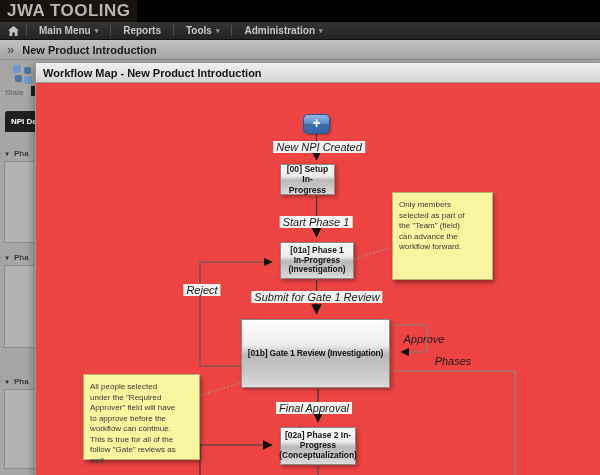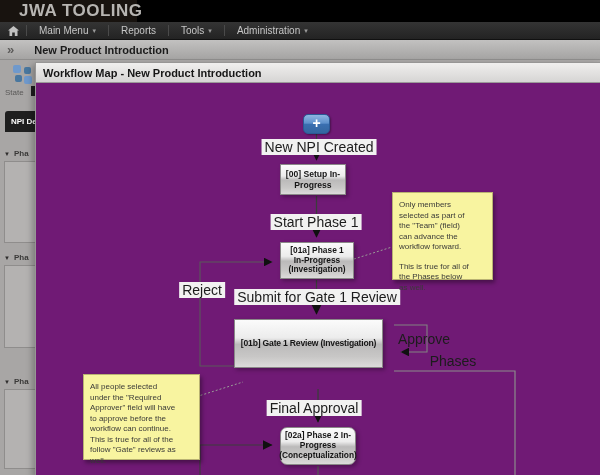--- a/index.html
+++ b/index.html
@@ -2,82 +2,82 @@
 <html><head>
 <meta charset="utf-8">
 <style>
   * { margin:0; padding:0; box-sizing:border-box; }
   body { font-family:"Liberation Sans", sans-serif; background:#000; }
   #screen { position:relative; width:600px; height:475px; overflow:hidden; background:#a8a6a5; }
 
   
   .logobar { position:absolute; left:0; top:0; width:600px; height:22px; background:#000; }
   .logoblock { position:absolute; left:0; top:0; width:137px; height:22px; background:#18130f;
-               display:flex; align-items:center; padding-left:19px; }
+               display:flex; align-items:center; padding-left:7px; }
   .logotext { color:#b7b5b2; font-weight:bold; font-size:17px; letter-spacing:.5px; white-space:nowrap; }
 
   
   .menubar { position:absolute; left:0; top:22px; width:600px; height:18px;
              background:linear-gradient(#343434,#232323); border-bottom:1px solid #111;
              display:flex; align-items:center; }
   .home { width:26px; display:flex; justify-content:center; align-items:center; }
   .menusep { width:1px; height:11px; background:#4a4a4a; }
   .menuitem { display:flex; align-items:center; gap:4px; padding:0 12px; height:18px;
-              color:#c6c6c6; font-size:10px; font-weight:normal; cursor:pointer; white-space:nowrap; }
+              color:#c6c6c6; font-size:10px; font-weight:bold; cursor:pointer; white-space:nowrap; }
   .caret { font-size:7px; color:#9a9a9a; }
 
   
   .crumbbar { position:absolute; left:0; top:40px; width:600px; height:20px;
               background:linear-gradient(#c2c1c0,#a5a4a3); border-bottom:1px solid #8e8d8c;
               display:flex; align-items:center; }
   .crumbchev { color:#5c5b5a; font-size:13px; font-weight:bold; margin-left:7px; line-height:1; }
-  .crumbtitle { color:#1b1b1b; font-size:11px; font-weight:bold; margin-left:20px; white-space:nowrap; }
+  .crumbtitle { color:#1b1b1b; font-size:11px; font-weight:bold; margin-left:8px; white-space:nowrap; }
 
   
   .sidebar { position:absolute; left:0; top:60px; width:110px; height:415px; background:#a8a6a5; }
   .wficon { position:absolute; left:11px; top:4px; }
   .statelabel { position:absolute; left:5px; top:28px; font-size:8px; color:#5a5958; }
   .statecut { position:absolute; left:31px; top:26px; width:5px; height:10px; background:#1e1e1e; }
   .npitab { position:absolute; left:5px; top:51px; width:70px; height:21px; background:#1f1f1f;
             border-radius:3px 3px 0 0; color:#fff; font-size:8px; font-weight:bold;
             display:flex; align-items:center; padding-left:6px; overflow:hidden; white-space:nowrap; }
   .phasehdr { position:absolute; left:4px; width:70px; height:11px; display:flex; align-items:center;
               gap:4px; font-size:8px; font-weight:bold; color:#3a3938; white-space:nowrap; }
   .phasecaret { font-size:6px; color:#2e2d2c; }
   .phasebox { position:absolute; left:4px; width:70px; background:#b4b2b1; border:1px solid #8f8d8c; }
 
   
   .dialog { position:absolute; left:35px; top:62px; width:565px; height:413px;
-            background:#701a75; border-left:1px solid #979695; border-top:1px solid #979695;
+            background:#ef4444; border-left:1px solid #979695; border-top:1px solid #979695;
             box-shadow:-3px 3px 6px rgba(0,0,0,.25); }
   .dlghdr { position:absolute; left:0; top:0; width:565px; height:20px;
             background:linear-gradient(#f0efee,#d6d5d4); border-bottom:1px solid #9b9a99;
             display:flex; align-items:center; padding-left:7px; }
   .dlgtitle { font-size:11px; font-weight:bold; color:#161616; white-space:nowrap; }
 
   
   #wires { position:absolute; left:0; top:0; width:600px; height:475px; pointer-events:none; }
 
   .startbtn { position:absolute; left:303px; top:114px; width:27px; height:20px;
               border-radius:5px; border:1px solid #2b5a96;
               background:linear-gradient(#8fb6e2 0%,#5e91cc 45%,#3a6fb0 52%,#34669f 100%);
               color:#fff; font-size:14px; font-weight:bold; line-height:17px; text-align:center;
               box-shadow:1px 1px 2px rgba(0,0,0,.35); cursor:pointer; }
 
   .node { position:absolute; border:1px solid #8a8988;
           background:linear-gradient(180deg,#fbfbfb 0%,#ececec 38%,#bbbaba 52%,#c8c7c6 78%,#dcdbda 100%);
           box-shadow:2px 2px 4px rgba(0,0,0,.3);
           display:flex; align-items:center; justify-content:center; text-align:center;
           font-weight:bold; color:#161616; line-height:1.18; cursor:pointer; }
-  .n00  { left:280px; top:164px; width:66px; height:31px; font-size:8.6px; padding:12px 3px; }
+  .n00  { left:280px; top:164px; width:55px; height:31px; font-size:8.6px; padding:12px 3px; }
   .n01a { left:280px; top:242px; width:74px; height:37px; font-size:8.4px; padding:0 16px; }
-  .n01b { left:234px; top:319px; width:149px; height:49px; font-size:8.6px; letter-spacing:-.2px; }
-  .n02a { left:280px; top:427px; width:76px; height:38px; font-size:8.4px; padding:0 1px;border-radius:7px; }
-
-  .elabel { position:absolute; transform:translate(-50%,-50%); font-size:14px;
+  .n01b { left:241px; top:319px; width:149px; height:69px; font-size:8.6px; letter-spacing:-.2px; }
+  .n02a { left:280px; top:427px; width:76px; height:38px; font-size:8.4px; padding:0 1px; }
+
+  .elabel { position:absolute; transform:translate(-50%,-50%); font-style:italic; font-size:11px;
             color:#1c1c1c; white-space:nowrap;text-align:center; }
   .elabel.bg { background:#f2f2f1; padding:0 3px; }
 
   .note { position:absolute; background:#f8f4a0; border:1px solid #b9b272;
           box-shadow:2px 3px 4px rgba(0,0,0,.35); padding:7px 21px 5px 6px;
           font-size:8px; line-height:1.32; color:#3a3a38; cursor:pointer; }
   .note1 { left:392px; top:192px; width:101px; height:88px; }
   .note2 { left:83px;  top:374px; width:117px; height:86px; }
   .note p + p { margin-top:9px; }
 </style>
@@ -195,19 +195,18 @@
   <div class="elabel bg" style="left:319px; top:147px">New NPI Created</div>
   <div class="elabel bg" style="left:316px; top:222px">Start Phase 1</div>
   <div class="elabel bg" style="left:317px; top:297px">Submit for Gate 1 Review</div>
   <div class="elabel bg" style="left:202px; top:290px">Reject</div>
   <div class="elabel" style="left:424px; top:339px">Approve</div>
   <div class="elabel" style="left:453px; top:361px">Phases</div>
   <div class="elabel bg" style="left:314px; top:408px">Final Approval</div>
 
   <div class="note note1">
     <p>Only members selected as part of the "Team" (field) can advance the workflow forward.</p>
-    <p>This is true for all of the Phases below as well.</p>
   </div>
   <div class="note note2">
     <p>All people selected under the "Required Approver" field will have to approve before the workflow can continue. This is true for all of the follow "Gate" reviews as well.</p>
   </div>
 
 </div>
 
 </body></html>

